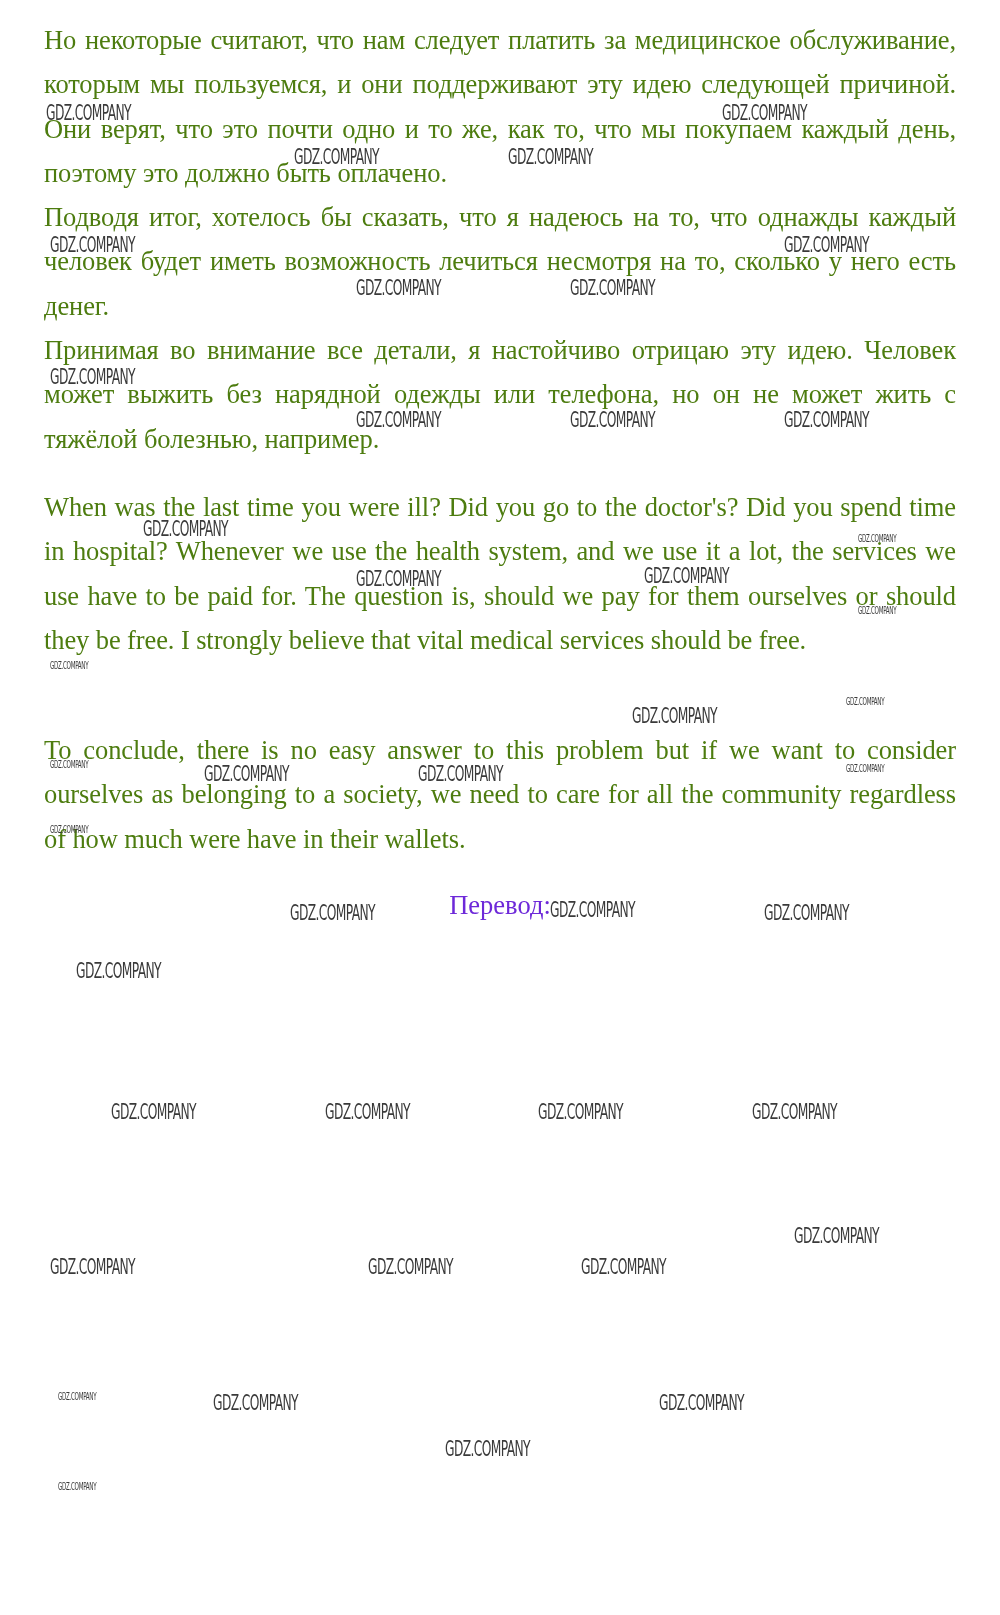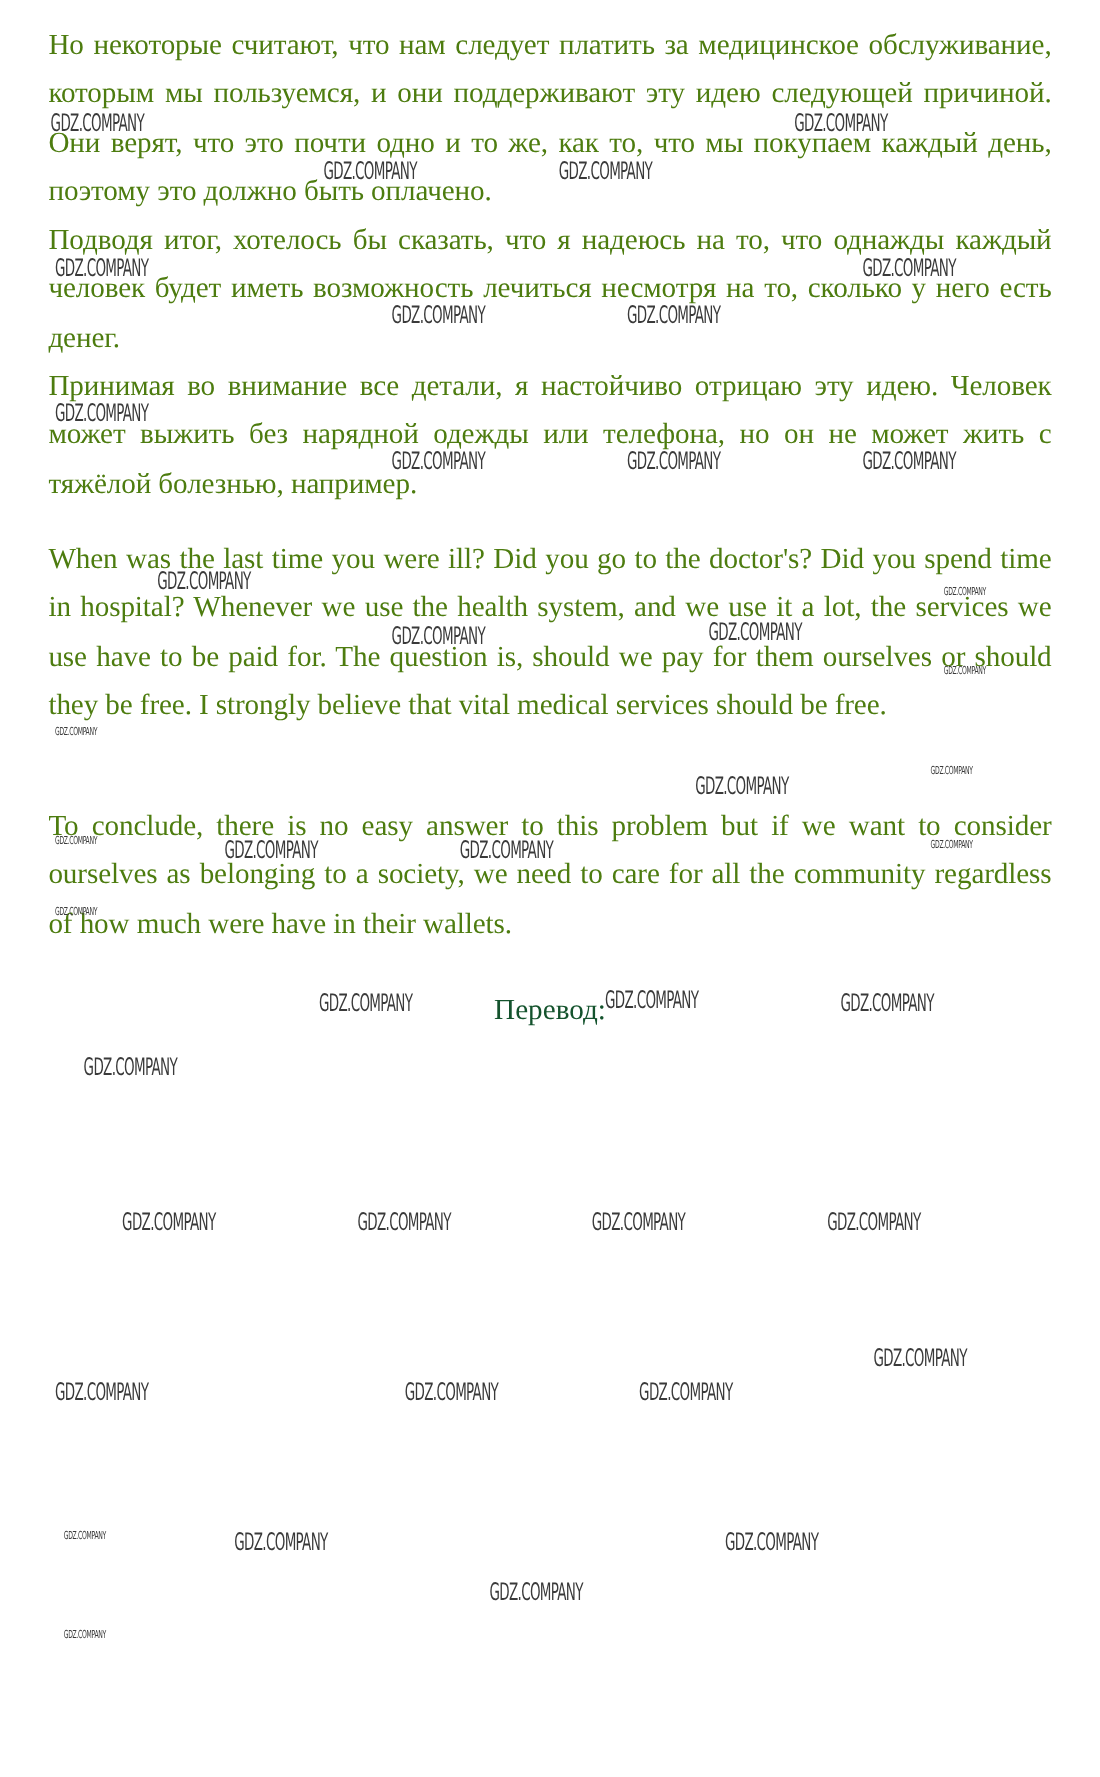--- a/index.html
+++ b/index.html
@@ -13,23 +13,23 @@
     text-align: justify;
     margin: 0;
     letter-spacing: -0.1px;
   }
   .gap-m { height: 24px; }
   .gap-l { height: 22px; }
   .heading {
     font-family: "Liberation Serif", "DejaVu Serif", serif;
     font-size: 26.5px;
     line-height: 44px;
-    color: #14532d;
+    color: #6d28d9;
     text-align: center;
-    margin: 12px;
+    margin: 0;
   }
   .wm {
     position: absolute;
     font-family: "DejaVu Sans", sans-serif;
     font-stretch: condensed;
     color: #3a3a3a;
     white-space: nowrap;
     letter-spacing: -1px;
     transform: scaleX(0.62);
     transform-origin: left top;

